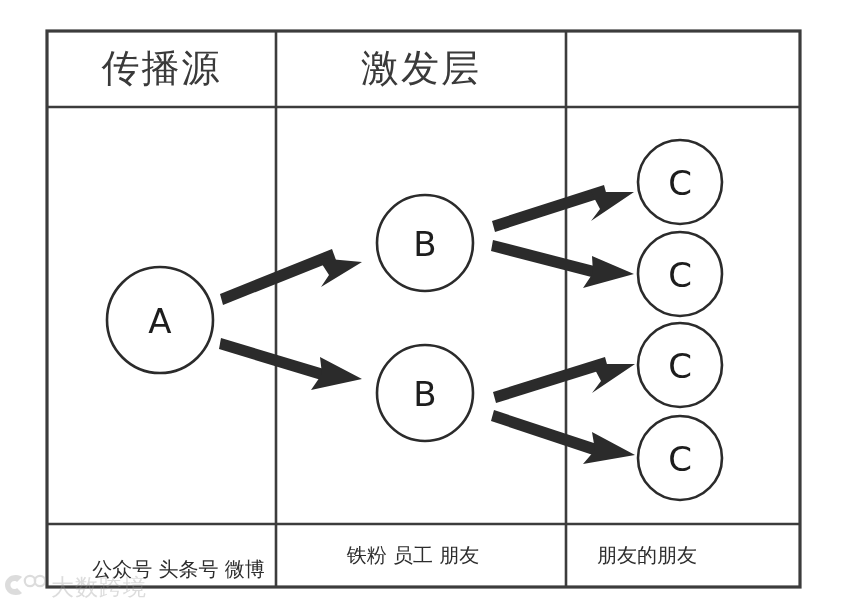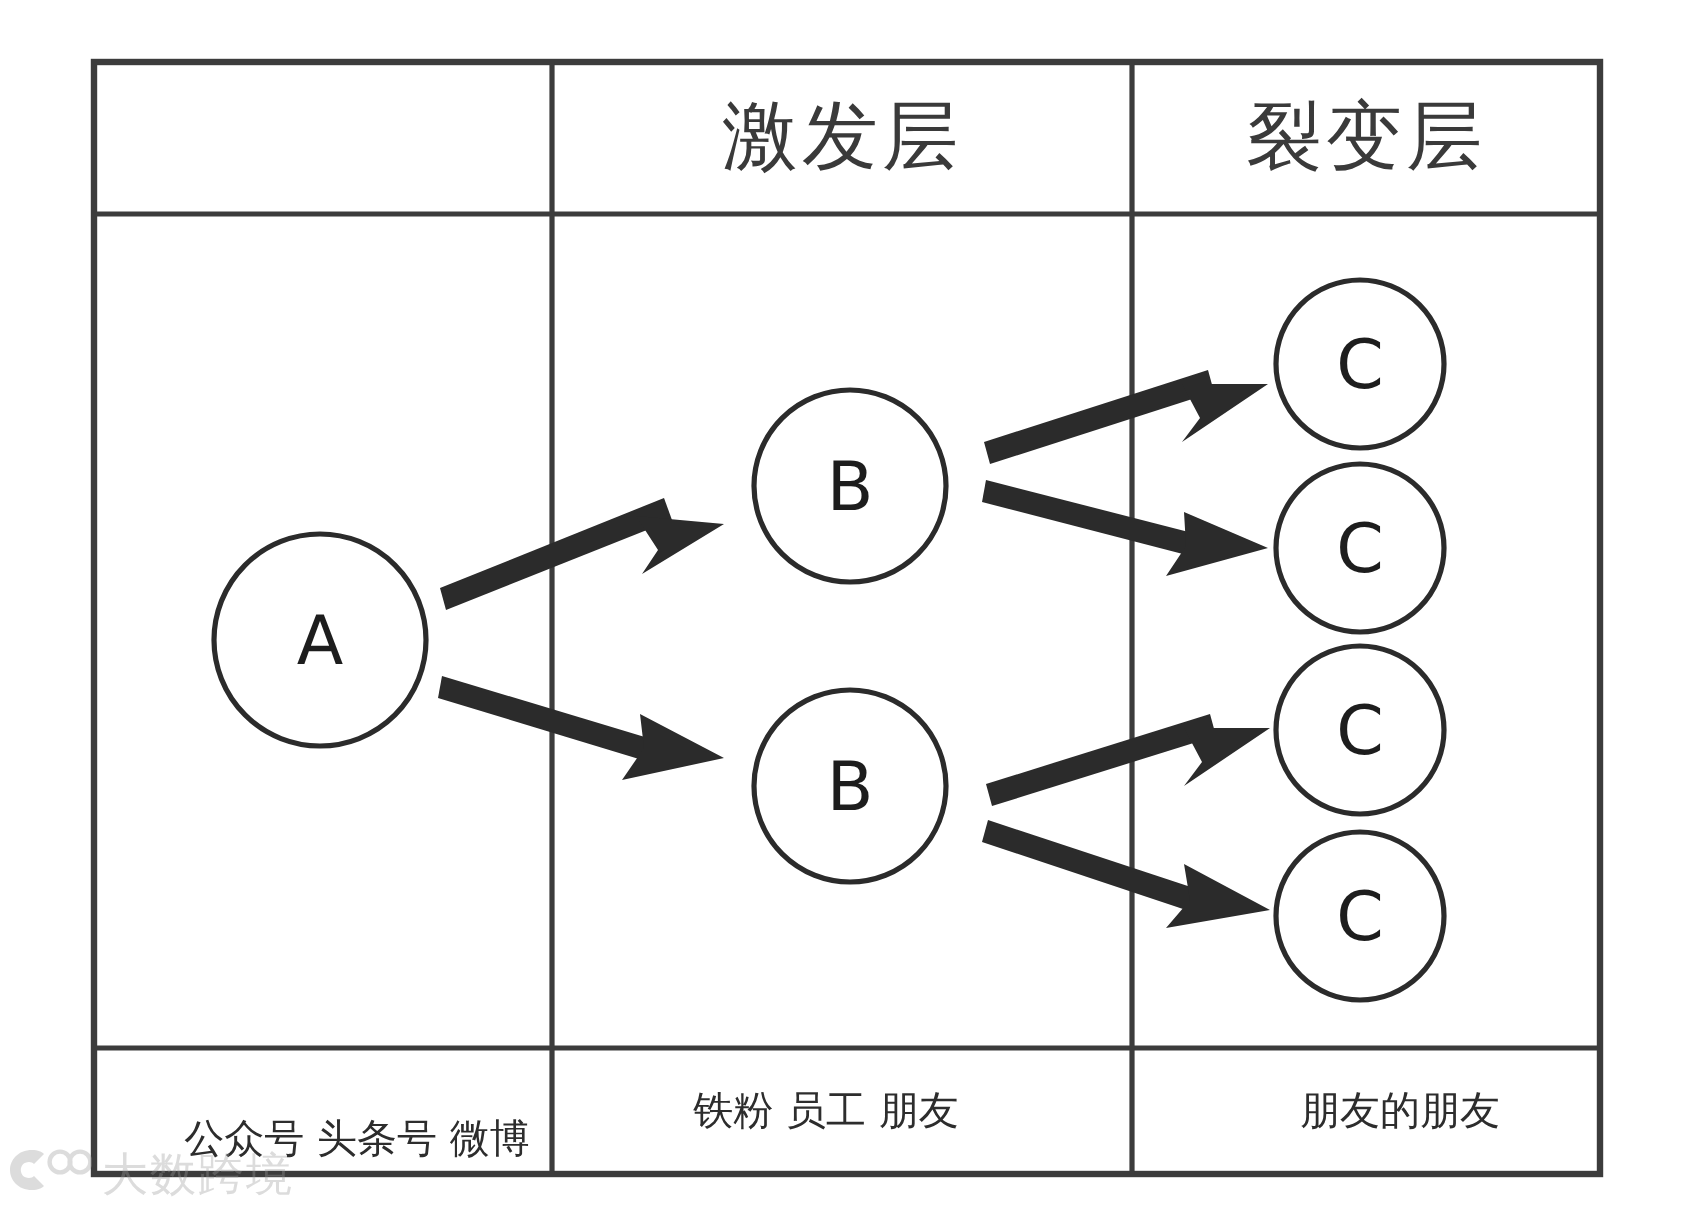--- a/index.html
+++ b/index.html
@@ -153,26 +153,26 @@
         <circle class="node-circle" cx="680" cy="365" r="42"></circle>
         <text class="node-label" x="680" y="366">C</text>
       </g>
       <g>
         <circle class="node-circle" cx="680" cy="458" r="42"></circle>
         <text class="node-label" x="680" y="459">C</text>
       </g>
     </g>
   </svg>
 
+  <div class="col-header" style="left:47px; top:49px; width:229px;">传播源</div>
   <div class="col-header" style="left:276px; top:49px; width:290px;text-align:center;">激发层</div>
-  <div class="col-header" style="left:566px; top:49px; width:234px;">裂变层</div>
 
   <div class="col-footer" style="left:47px; top:559px; width:263px;">公众号 头条号 微博</div>
   <div class="col-footer" style="left:276px; top:545px; width:274px;">铁粉 员工 朋友</div>
-  <div class="col-footer" style="left:591px; top:545px; width:218px;">朋友的朋友</div>
+  <div class="col-footer" style="left:538px; top:545px; width:218px;">朋友的朋友</div>
 
   <div id="watermark">
     <svg class="wm-mark" width="42" height="26" viewBox="0 0 42 26">
       <path d="M12 3 C5 3 1 8 1 13 C1 18 5 23 12 23 C15 23 17 22 18 21 L13 16 C12.5 16.6 11.5 17 10.5 17 C8 17 6.4 15.2 6.4 13 C6.4 10.8 8 9 10.5 9 C11.5 9 12.5 9.4 13 10 L18 5 C17 4 15 3 12 3 Z" fill="#9a9a9a"></path>
       <circle cx="26" cy="9" r="5.2" fill="none" stroke="#9a9a9a" stroke-width="2.2"></circle>
       <circle cx="36" cy="9" r="5.2" fill="none" stroke="#9a9a9a" stroke-width="2.2"></circle>
     </svg>
     <span class="wm-text">大数跨境</span>
   </div>
 

